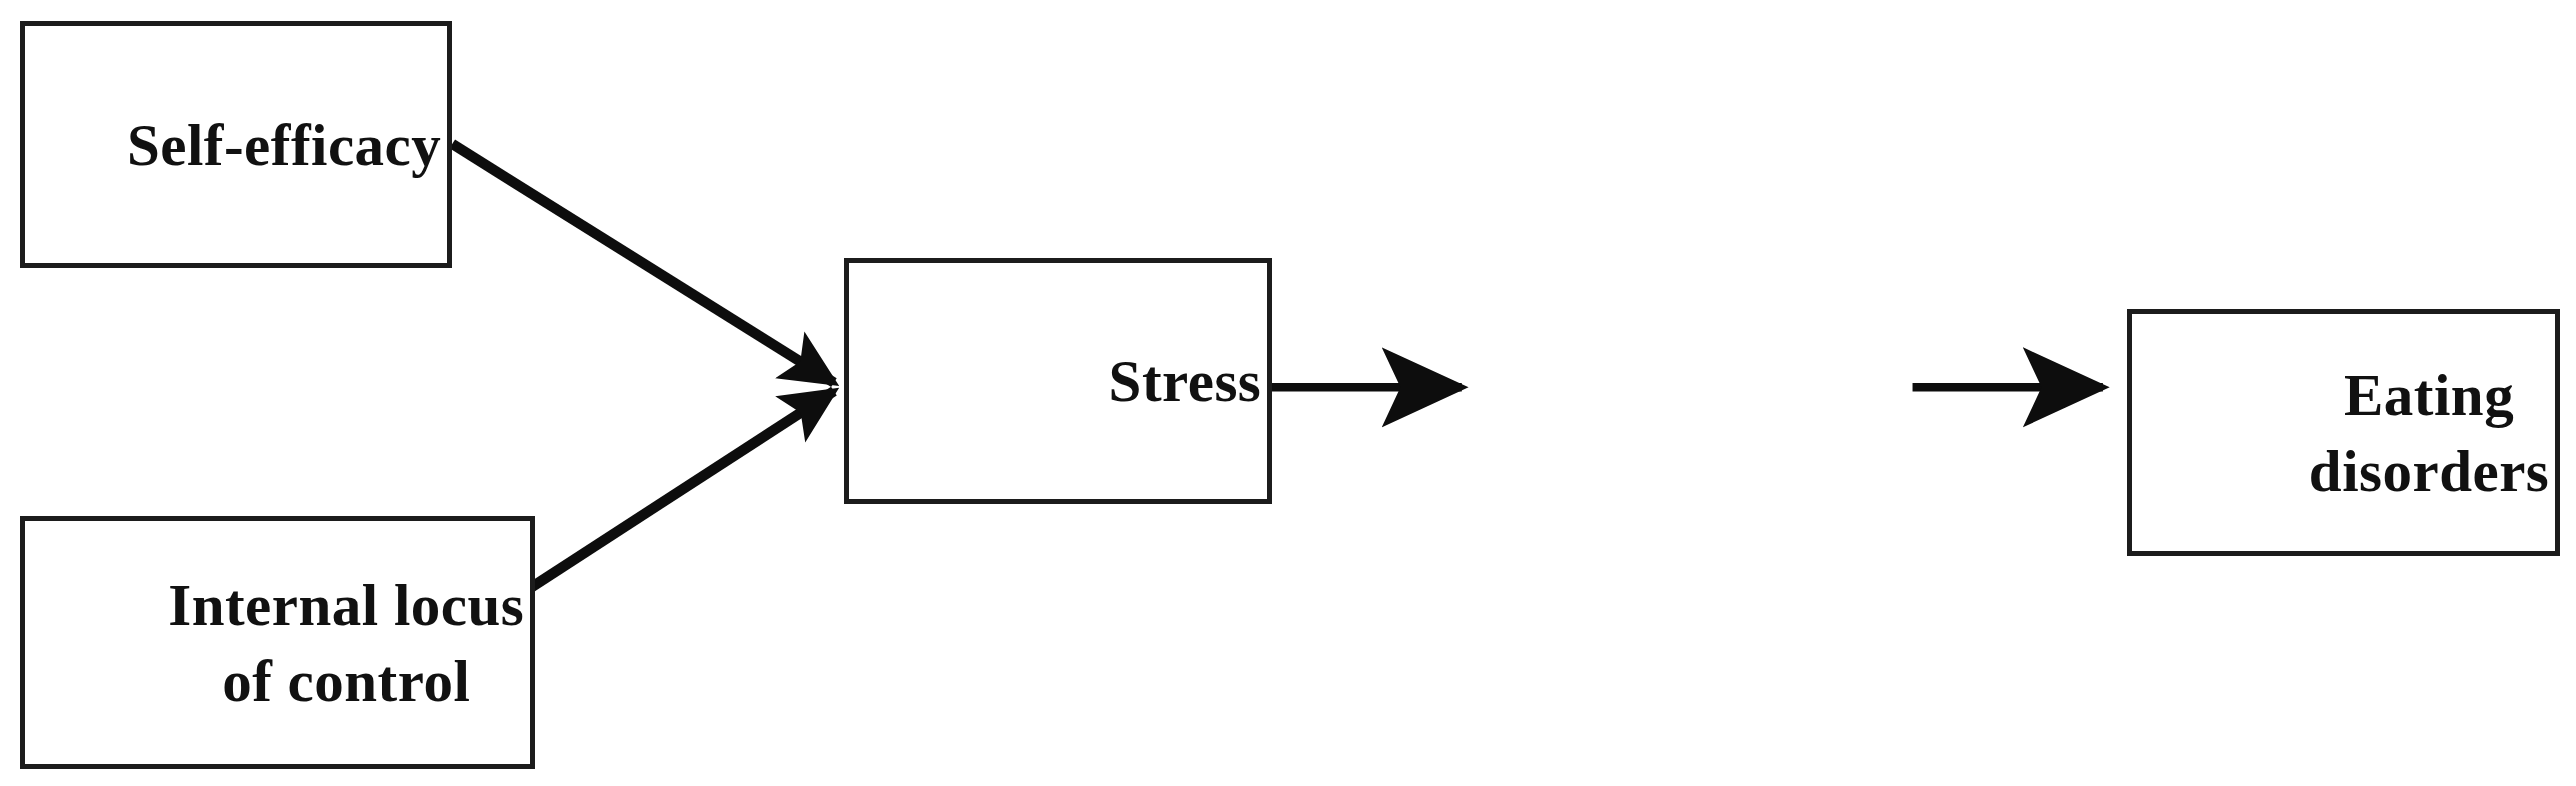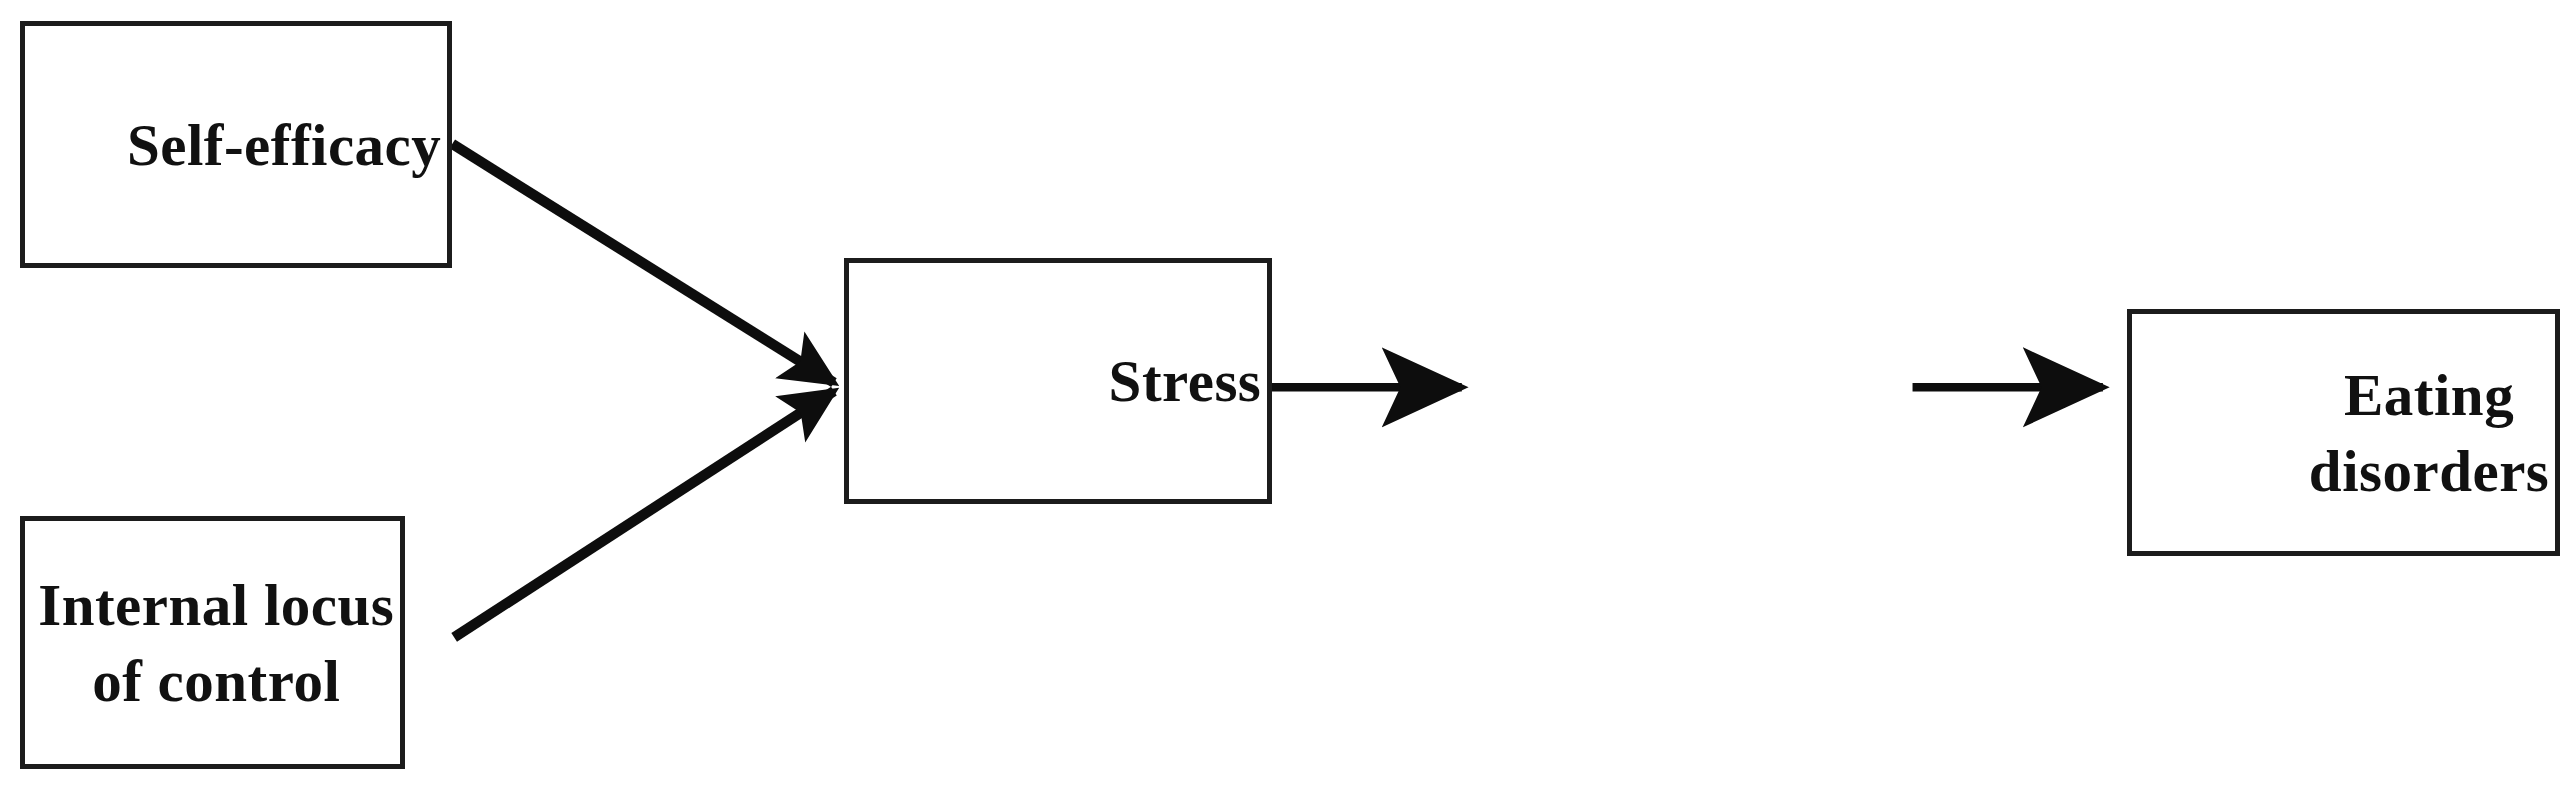--- a/index.html
+++ b/index.html
@@ -40,21 +40,21 @@
     color: #111111;
     font-family: "Liberation Serif", "DejaVu Serif", serif;
     font-size: 59px;
     line-height: 76px;
     letter-spacing: 0.5px;
     white-space: pre-line;
     padding: 0 5.7px;
   }
   
   #node-self-efficacy  { left: 20px;   top: 21px;  width: 432px; height: 247px; }
-  #node-internal-locus { left: 20px;   top: 516px; width: 385px; height: 253px; }
+  #node-internal-locus { left: 20px;   top: 516px; width: 515px; height: 253px; }
   #node-stress         { left: 844px;  top: 258px; width: 428px; height: 246px; }
   #node-body-dissat    { left: 1486px; top: 265px; width: 429px; height: 248px; }
   #node-eating-dis     { left: 2127px; top: 265px; width: 433px; height: 247px; margin-top: 44px; }
 </style>
 </head>
 <body>
 
 <div id="canvas">
 
   <svg id="diagram-svg" viewBox="0 0 2719 830" xmlns="http://www.w3.org/2000/svg">

